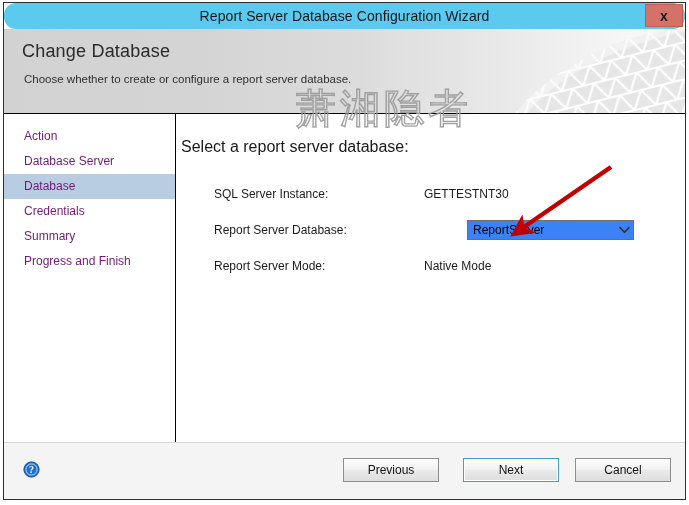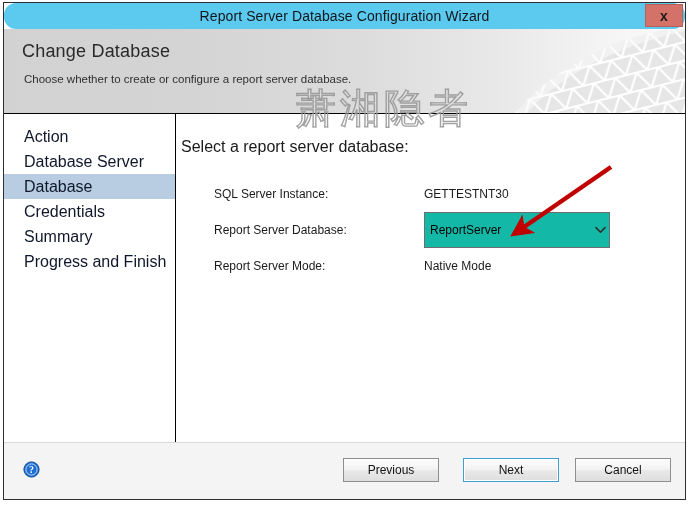--- a/index.html
+++ b/index.html
@@ -119,22 +119,22 @@
     width: 172px;
     background: #ffffff;
     border-right: 1px solid #000000;
     padding-top: 10px;
     box-sizing: border-box;
   }
   .nav-item {
     height: 25px;
     line-height: 25px;
     padding-left: 20px;
-    font-size: 16px;
-    color: #0f172a;
+    font-size: 12px;
+    color: #701a75;
     box-sizing: border-box;
     cursor: pointer;
     white-space: nowrap;
   }
   .nav-item.selected {
     background: #b9cde2;
   }
 
   .content {
     position: relative;
@@ -167,27 +167,28 @@
     font-size: 12px;
     color: #1a1a1a;
   }
   .form-value {
     font-size: 12px;
     color: #1a1a1a;
   }
   .combo {
     position: relative;
     width: 186px;
-    height: 36px;
-    background: #14b8a6;
+    height: 20px;
+    background: #3b82f6;
     border: 1px solid #6e6e6e;
     box-sizing: border-box;
     display: flex;
     align-items: center;
     cursor: pointer;
+    margin-left: 43px;
   }
   .combo-text {
     padding-left: 5px;
     font-size: 12px;
     color: #000000;
     flex: 1 1 auto;
     white-space: nowrap;
     overflow: hidden;
   }
   .combo-arrow {

